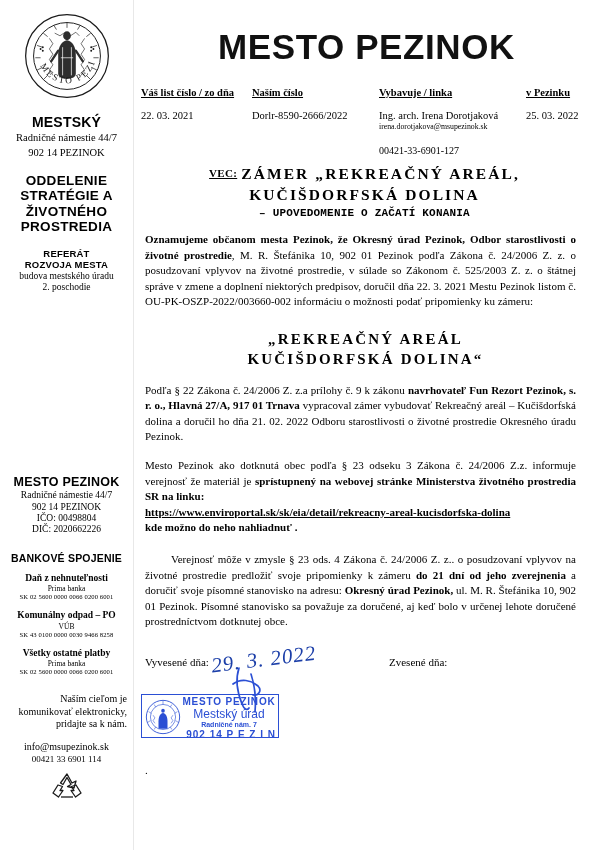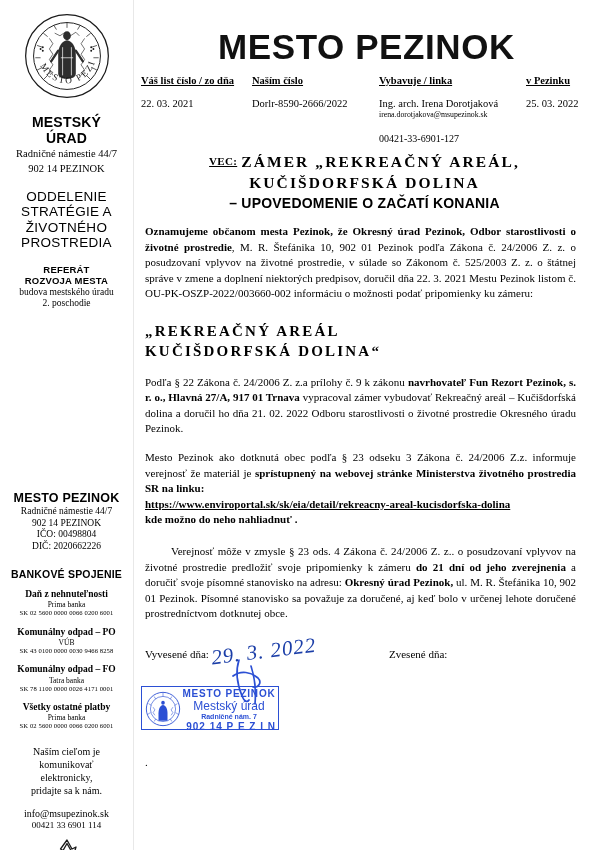--- a/index.html
+++ b/index.html
@@ -42,21 +42,21 @@
   }
   .crest {
     width: 88px;
     height: 88px;
     margin: 12px auto 0 auto;
     display: block;
   }
   .sb-block { margin-top: 14px; }
   .sb-head {
     font-family: "Liberation Sans", sans-serif;
-    font-weight: normal;
+    font-weight: bold;
     font-size: 13.5px;
     line-height: 1.12;
     letter-spacing: 0.3px;
   }
   .sb-head-lg {
     font-family: "Liberation Sans", sans-serif;
     font-weight: bold;
     font-size: 14px;
     line-height: 1.15;
     letter-spacing: 0.2px;
@@ -108,21 +108,22 @@
     font-family: "Liberation Serif", serif;
     font-size: 6.6px;
     line-height: 1.25;
     letter-spacing: 0.1px;
   }
   .sb-motto {
     font-family: "Liberation Serif", serif;
     font-size: 10px;
     line-height: 1.28;
     margin-top: 16px;
-    padding: 0 18px;
+    padding: 0 6px;
+    text-align: right;
   }
   .sb-contact {
     font-family: "Liberation Serif", serif;
     font-size: 10px;
     line-height: 1.25;
     margin-top: 10px;
   }
   .sb-contact .phone { font-size: 9px; }
   .recycle {
     margin: 6px auto 2px auto;
@@ -141,21 +142,21 @@
     font-family: "Liberation Sans", sans-serif;
     font-weight: bold;
     font-size: 35px;
     letter-spacing: 0.6px;
     text-align: center;
     margin-top: 27px;
     color: #111;
   }
 
   .ref-table {
-    margin-top: 8px;
+    margin-top: 20px;
     padding-left: 0;
     position: relative;
     height: 78px;
   }
   .ref-col { position: absolute; top: 0; }
   .ref-h {
     font-family: "Liberation Serif", serif;
     font-weight: bold;
     font-size: 10.5px;
     text-decoration: underline;
@@ -200,38 +201,39 @@
     display: inline;
   }
   .subject-l2 {
     font-family: "Liberation Serif", serif;
     font-weight: bold;
     font-size: 15.5px;
     letter-spacing: 2.1px;
     margin-top: 3px;
   }
   .subject-l3 {
-    font-family: Liberation Sans, sans-serif;
-    font-weight: bold;
-    font-size: 14px;
+    font-family: Liberation Mono, monospace;
+    font-weight: bold;
+    font-size: 11px;
     letter-spacing: 0.2px;
     margin-top: 3px;
   }
 
   .para {
     font-family: "Liberation Serif", serif;
     font-size: 11px;
     line-height: 1.42;
     text-align: justify;
     padding: 0 24px 0 12px;
     margin-top: 13px;
   }
   .para b { font-weight: bold; }
 
   .center-heading {
+    text-align: center;
     font-family: "Liberation Serif", serif;
     font-weight: bold;
     font-size: 15px;
     letter-spacing: 2.2px;
     line-height: 1.35;
     margin-top: 19px;
     padding: 0 14px 0 12px;
   }
 
   .link {
@@ -349,21 +351,20 @@
           <circle cx="22.5" cy="40" r="1.1"></circle>
           <circle cx="22.5" cy="44" r="1.1"></circle>
         <circle cx="80" cy="42" r="1.1"></circle>
           <circle cx="77.5" cy="40" r="1.1"></circle>
           <circle cx="77.5" cy="44" r="1.1"></circle>
       </g>
     </svg>
 
     <div class="sb-block">
       <div class="sb-head-lg">MESTSKÝ</div>
-      <div class="sb-head-lg">ÚRAD</div>
       <div class="sb-sub">Radničné námestie 44/7</div>
       <div class="sb-sub">902 14 PEZINOK</div>
     </div>
 
     <div class="sb-block">
       <div class="sb-head">ODDELENIE</div>
       <div class="sb-head">STRATÉGIE A</div>
       <div class="sb-head">ŽIVOTNÉHO</div>
       <div class="sb-head">PROSTREDIA</div>
     </div>
@@ -388,25 +389,20 @@
 
       <div class="bank-item">
         <div class="bank-label">Daň z nehnuteľnosti</div>
         <div class="bank-bank">Prima banka</div>
         <div class="bank-iban">SK 02 5600 0000 0066 0200 6001</div>
       </div>
       <div class="bank-item">
         <div class="bank-label">Komunálny odpad – PO</div>
         <div class="bank-bank">VÚB</div>
         <div class="bank-iban">SK 43 0100 0000 0030 9466 8258</div>
-      </div>
-      <div class="bank-item">
-        <div class="bank-label">Komunálny odpad – FO</div>
-        <div class="bank-bank">Tatra banka</div>
-        <div class="bank-iban">SK 78 1100 0000 0026 4171 0001</div>
       </div>
       <div class="bank-item">
         <div class="bank-label">Všetky ostatné platby</div>
         <div class="bank-bank">Prima banka</div>
         <div class="bank-iban">SK 02 5600 0000 0066 0200 6001</div>
       </div>
     </div>
 
     <div class="sb-motto">
       <div>Naším cieľom je</div>

